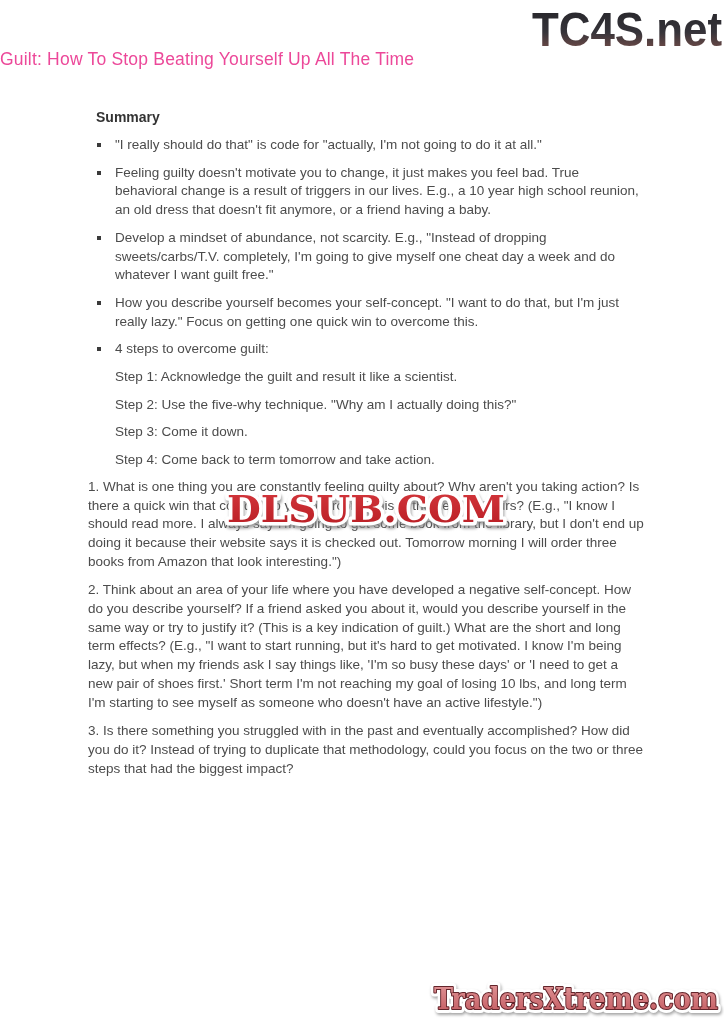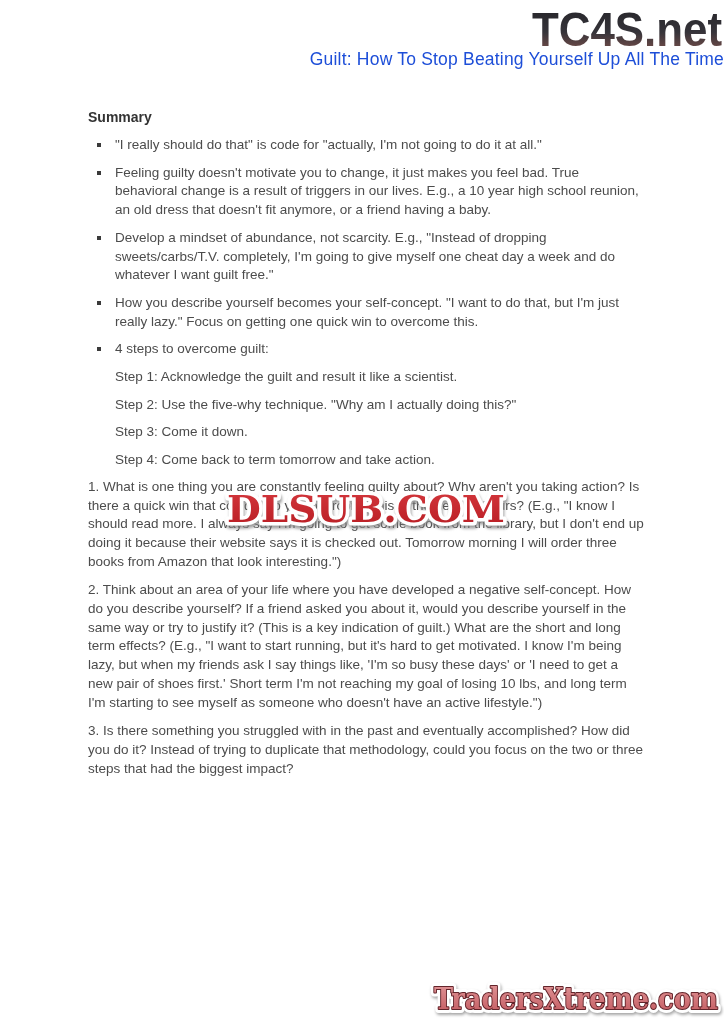--- a/index.html
+++ b/index.html
@@ -9,31 +9,31 @@
     background:#ffffff;
     overflow:hidden;
     font-family:"Liberation Sans",sans-serif;
     color:#4c4c4c;
   }
   
   .tc4s-logo{position:absolute;top:3px;right:0;width:194px;height:50px;}
   
   .doc-title{
     margin:0;padding-top:49px;
-    text-align:right;
+    text-align:left;
     font-size:17.5px;font-weight:normal;
-    color:#1d4ed8;letter-spacing:.2px;
+    color:#ec4899;letter-spacing:.2px;
   }
   
   .content{
     margin-left:88px;width:557px;
     font-size:13.5px;line-height:18.7px;color:#4c4c4c;
   }
   .section-heading{
-    margin:0;font-size:14px;line-height:19px;
+    margin:8px;font-size:14px;line-height:19px;
     font-weight:bold;color:#333333;
   }
   .summary-heading{margin-top:38px;}
   .study-heading{margin-top:30px;}
   .bullet-list{margin-top:9px;}
   .bullet-item{
     display:flex;align-items:flex-start;
     margin:0 0 9px 0;
   }
   .bullet-glyph{

